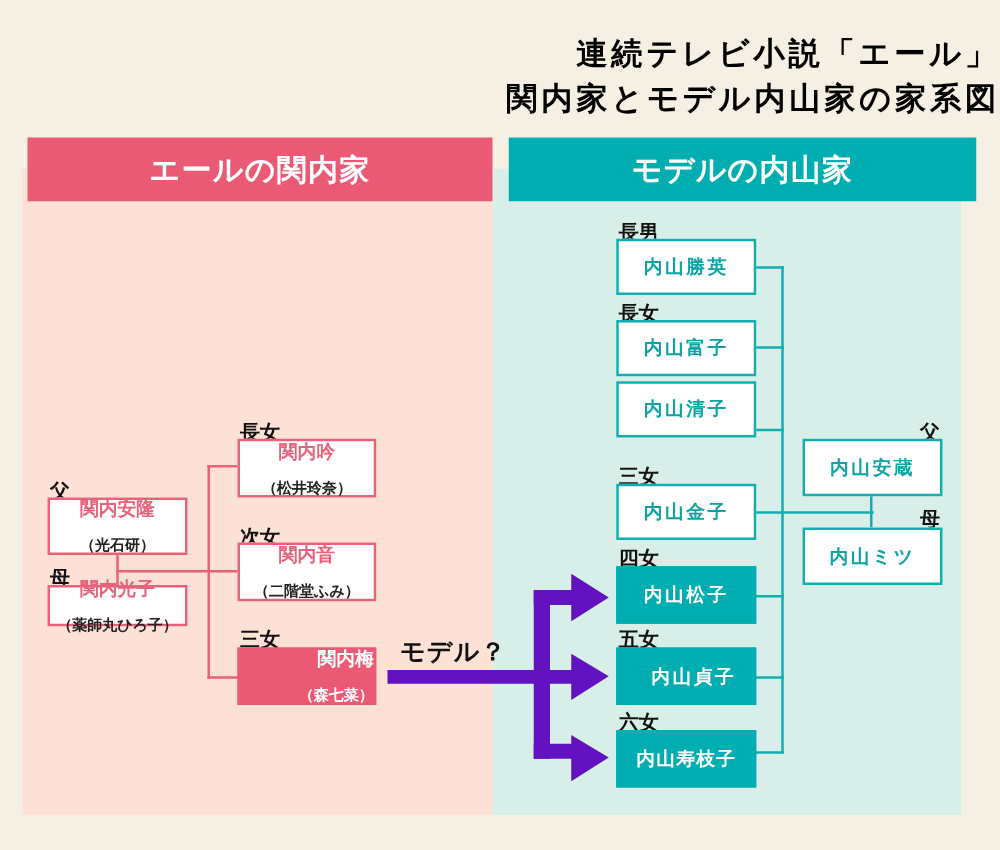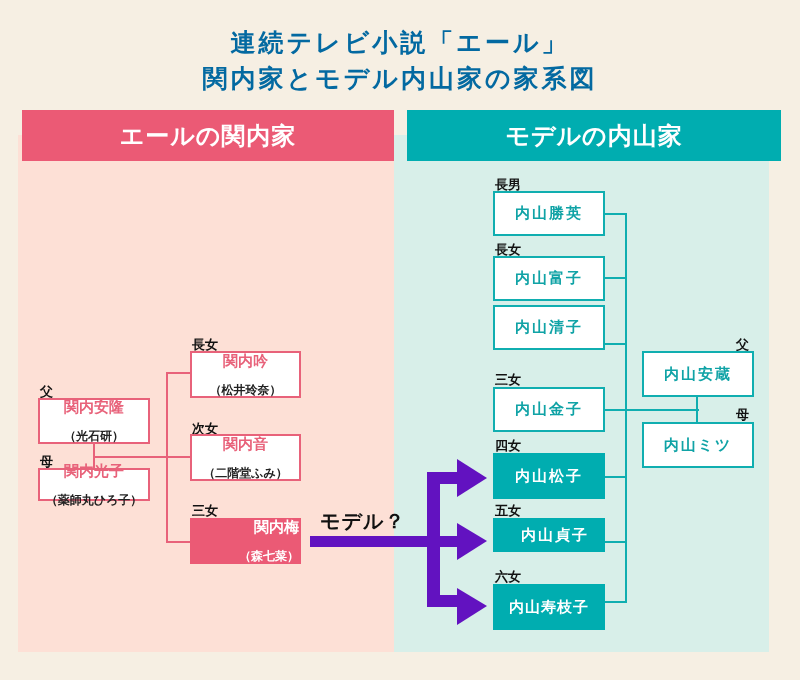--- a/index.html
+++ b/index.html
@@ -1,27 +1,27 @@
 <!DOCTYPE html>
 <html><head>
 <meta charset="utf-8">
 <style>
   html, body { margin:0; padding:0; }
   body { width:800px; height:680px; background:#f6efe3; position:relative; overflow:hidden;
          font-family:"DejaVu Sans", "Liberation Sans", sans-serif; }
-  .title { position:absolute; left:0; width:800px; text-align:center; font-size:25px; font-weight:bold;
-           color:#0369a1; letter-spacing:3px; }
+  .title { position:absolute; left:0; width:800px; text-align:right; font-size:25px; font-weight:bold;
+           color:#000000; letter-spacing:3px; }
   .panel-bg { position:absolute; top:135px; height:517px; }
   .panel-left { left:18px; width:376px; background:#fde0d6; }
   .panel-right { left:394px; width:375px; background:#d8efe9; }
   .header { position:absolute; top:110px; height:51px; color:#fff; font-size:24px; font-weight:bold;
             display:flex; align-items:center; justify-content:center; letter-spacing:1px; }
   .header-left { left:22px; width:372px; background:#eb5a75; }
   .header-right { left:407px; width:374px; background:#00adb0; }
-  .lbl { position:absolute; font-size:13px; color:#111; font-weight:bold; }
+  .lbl { position:absolute; font-size:16px; color:#111; font-weight:bold; }
   .box { position:absolute; box-sizing:border-box; display:flex; flex-direction:column;
          align-items:center; justify-content:center; font-weight:bold; }
   .pbox { border:2px solid #e8627a; background:#fff; color:#e8627a; width:112px; height:46px; }
   .pbox.filled { background:#eb5a75; color:#fff; border-color:#eb5a75; }
   .pbox .nm { font-size:15px; line-height:18px; }
   .pbox .act { font-size:12px; color:#222; line-height:16px;margin-top:12px; }
   .pbox.filled .act { color:#fff; }
   .tbox { border:2px solid #10aeb0; background:#fff; color:#10a3a6; width:112px; height:45px; font-size:15px; letter-spacing:2px; }
   .tbox.filled { background:#00adb0; color:#fff; border-color:#00adb0; }
   .line-p { position:absolute; background:#e8627a; }
@@ -88,21 +88,21 @@
 <div class="box tbox" style="left:493px; top:191px;">内山勝英</div>
 <div class="lbl" style="left:495px; top:241px">長女</div>
 <div class="box tbox" style="left:493px; top:256px;">内山富子</div>
 <div class="lbl" style="left:495px; top:306px">二女</div>
 <div class="box tbox" style="left:493px; top:305px;">内山清子</div>
 <div class="lbl" style="left:495px; top:371px">三女</div>
 <div class="box tbox" style="left:493px; top:387px;">内山金子</div>
 <div class="lbl" style="left:495px; top:437px">四女</div>
 <div class="box tbox filled" style="left:493px; top:453px; height:46px;">内山松子</div>
 <div class="lbl" style="left:495px; top:502px">五女</div>
-<div class="box tbox filled" style="left:493px; top:518px; height:34px;padding-left:12px;">内山貞子</div>
+<div class="box tbox filled" style="left:493px; top:518px; height:46px;padding-left:12px;">内山貞子</div>
 <div class="lbl" style="left:495px; top:568px">六女</div>
 <div class="box tbox filled" style="left:493px; top:584px; height:46px; letter-spacing:1px;">内山寿枝子</div>
 
 <div class="lbl" style="left:736px; top:336px">父</div>
 <div class="box tbox" style="left:642px; top:351px; width:112px; height:46px;">内山安蔵</div>
 <div class="lbl" style="left:736px; top:406px">母</div>
 <div class="box tbox" style="left:642px; top:422px; width:112px; height:46px;">内山ミツ</div>
 
 <svg class="arrows" width="800" height="680">
   <g fill="#6212c0">

